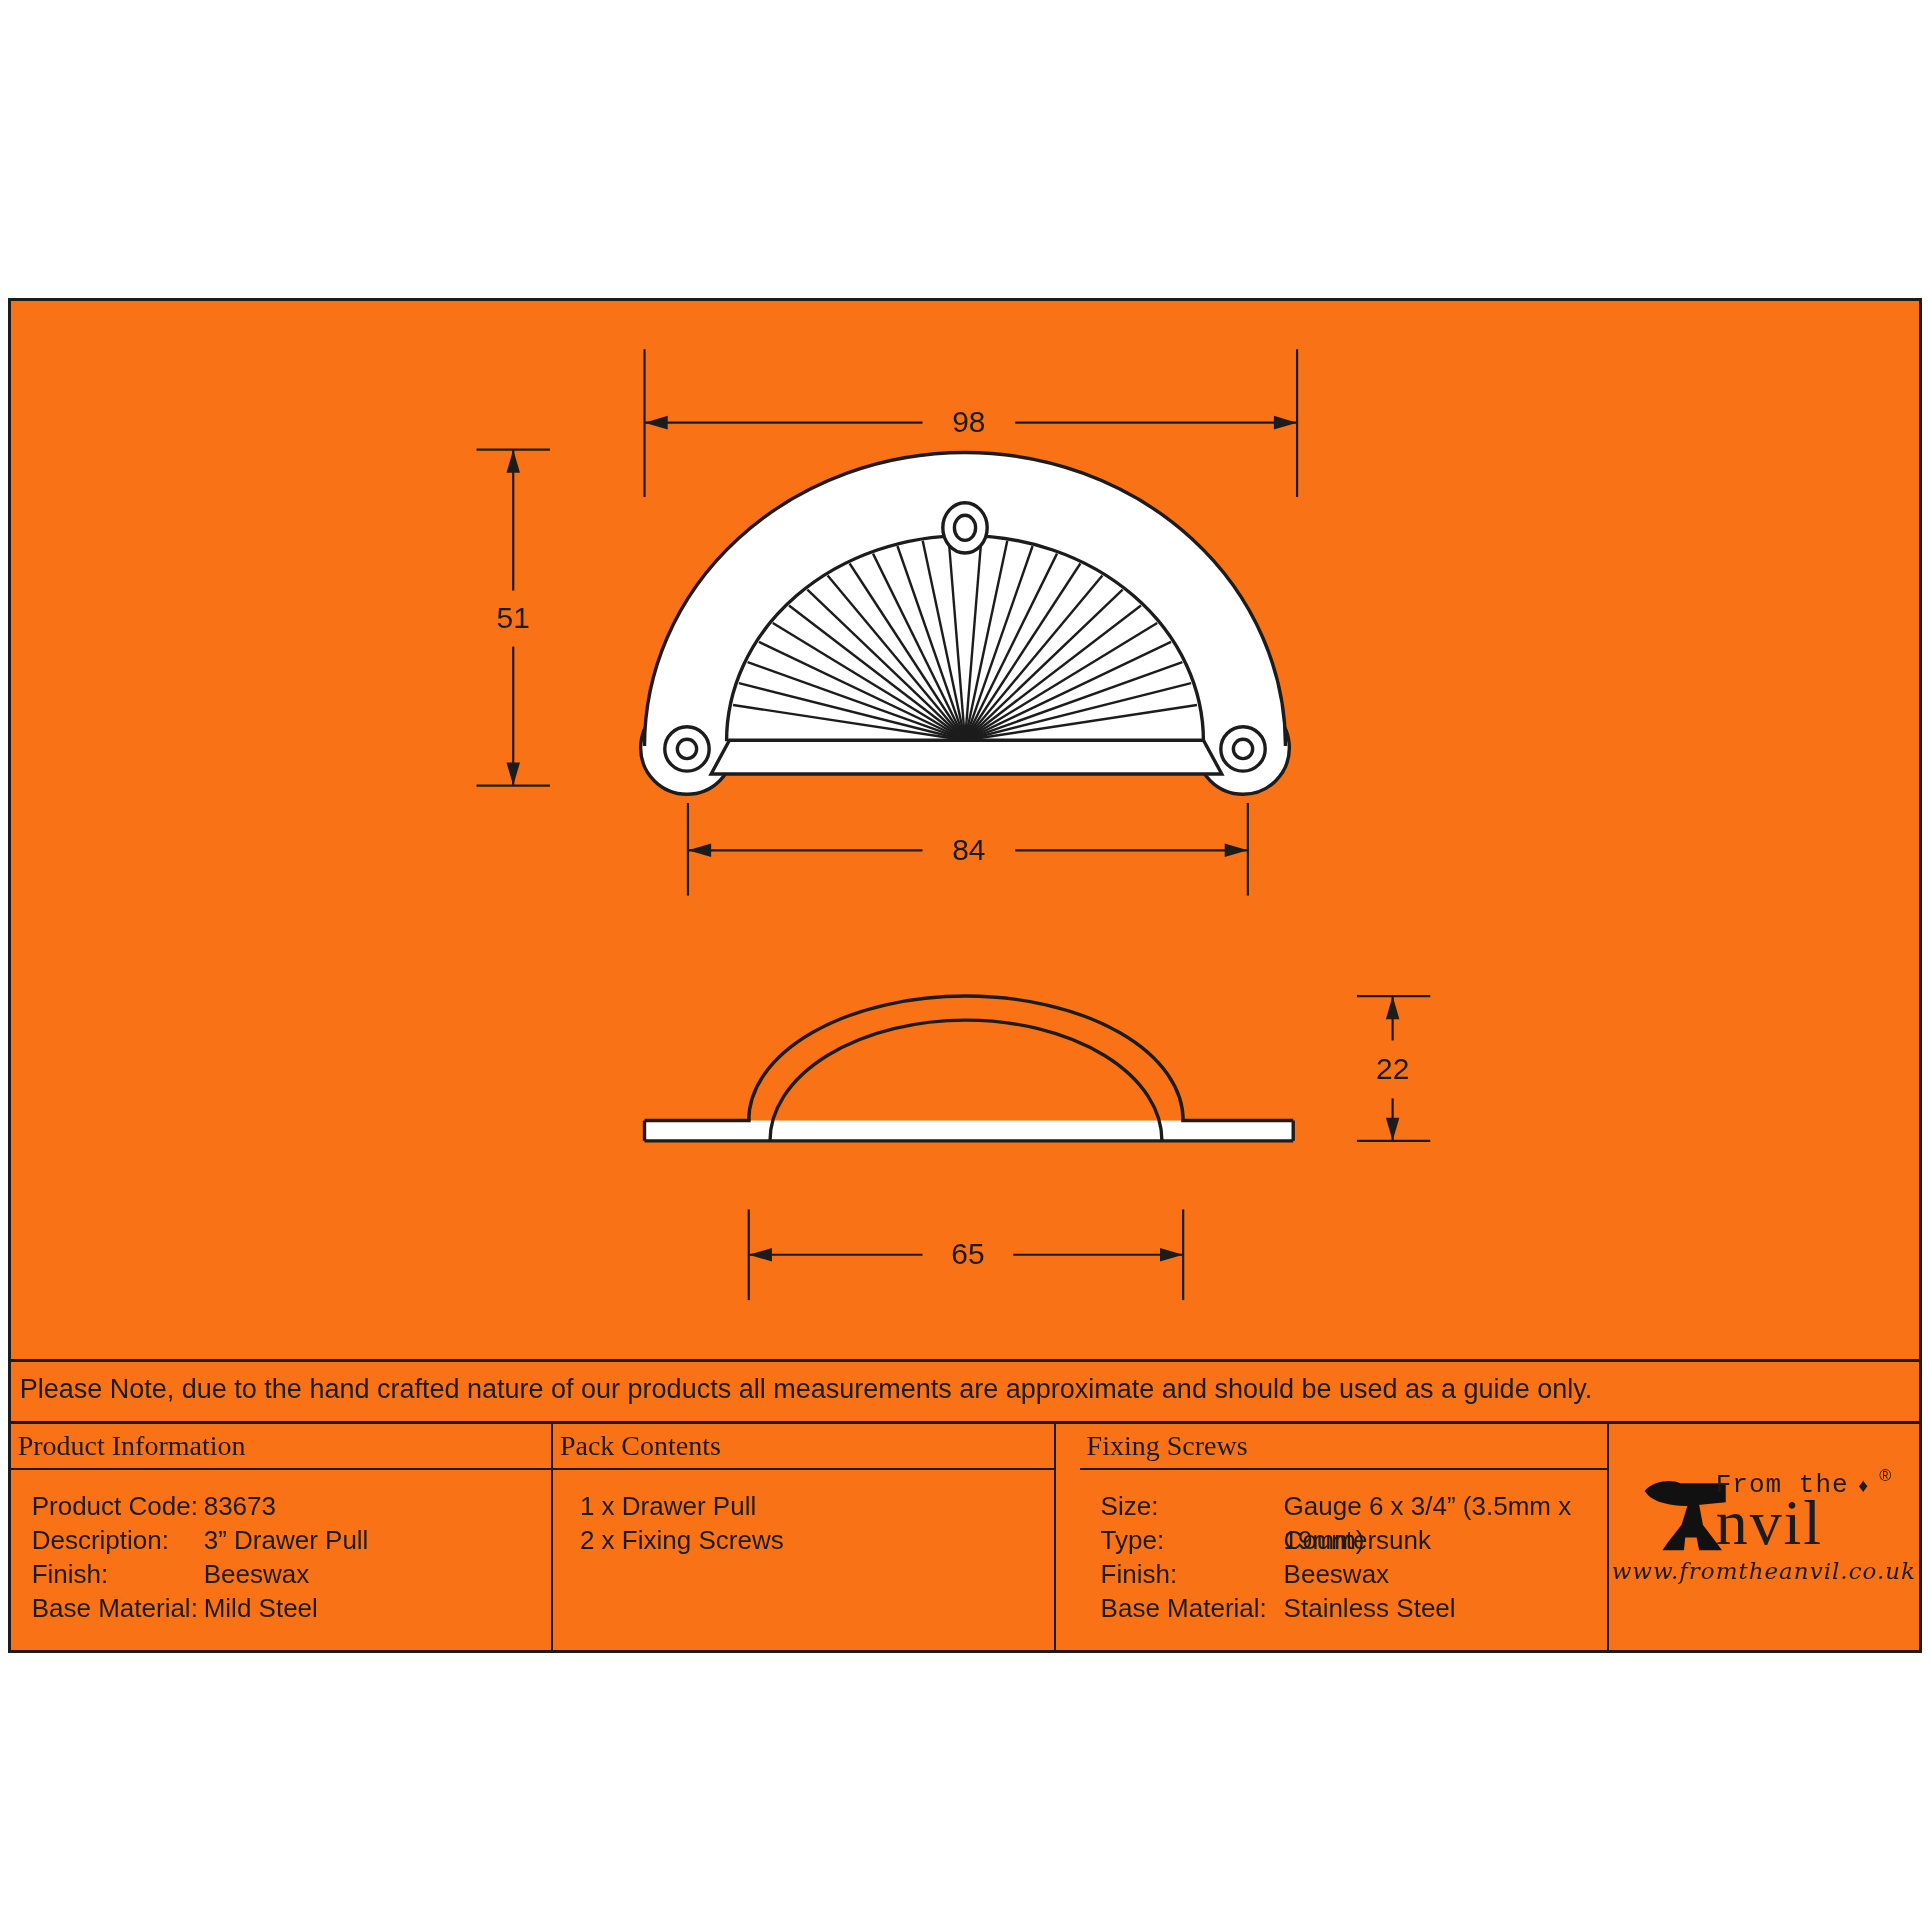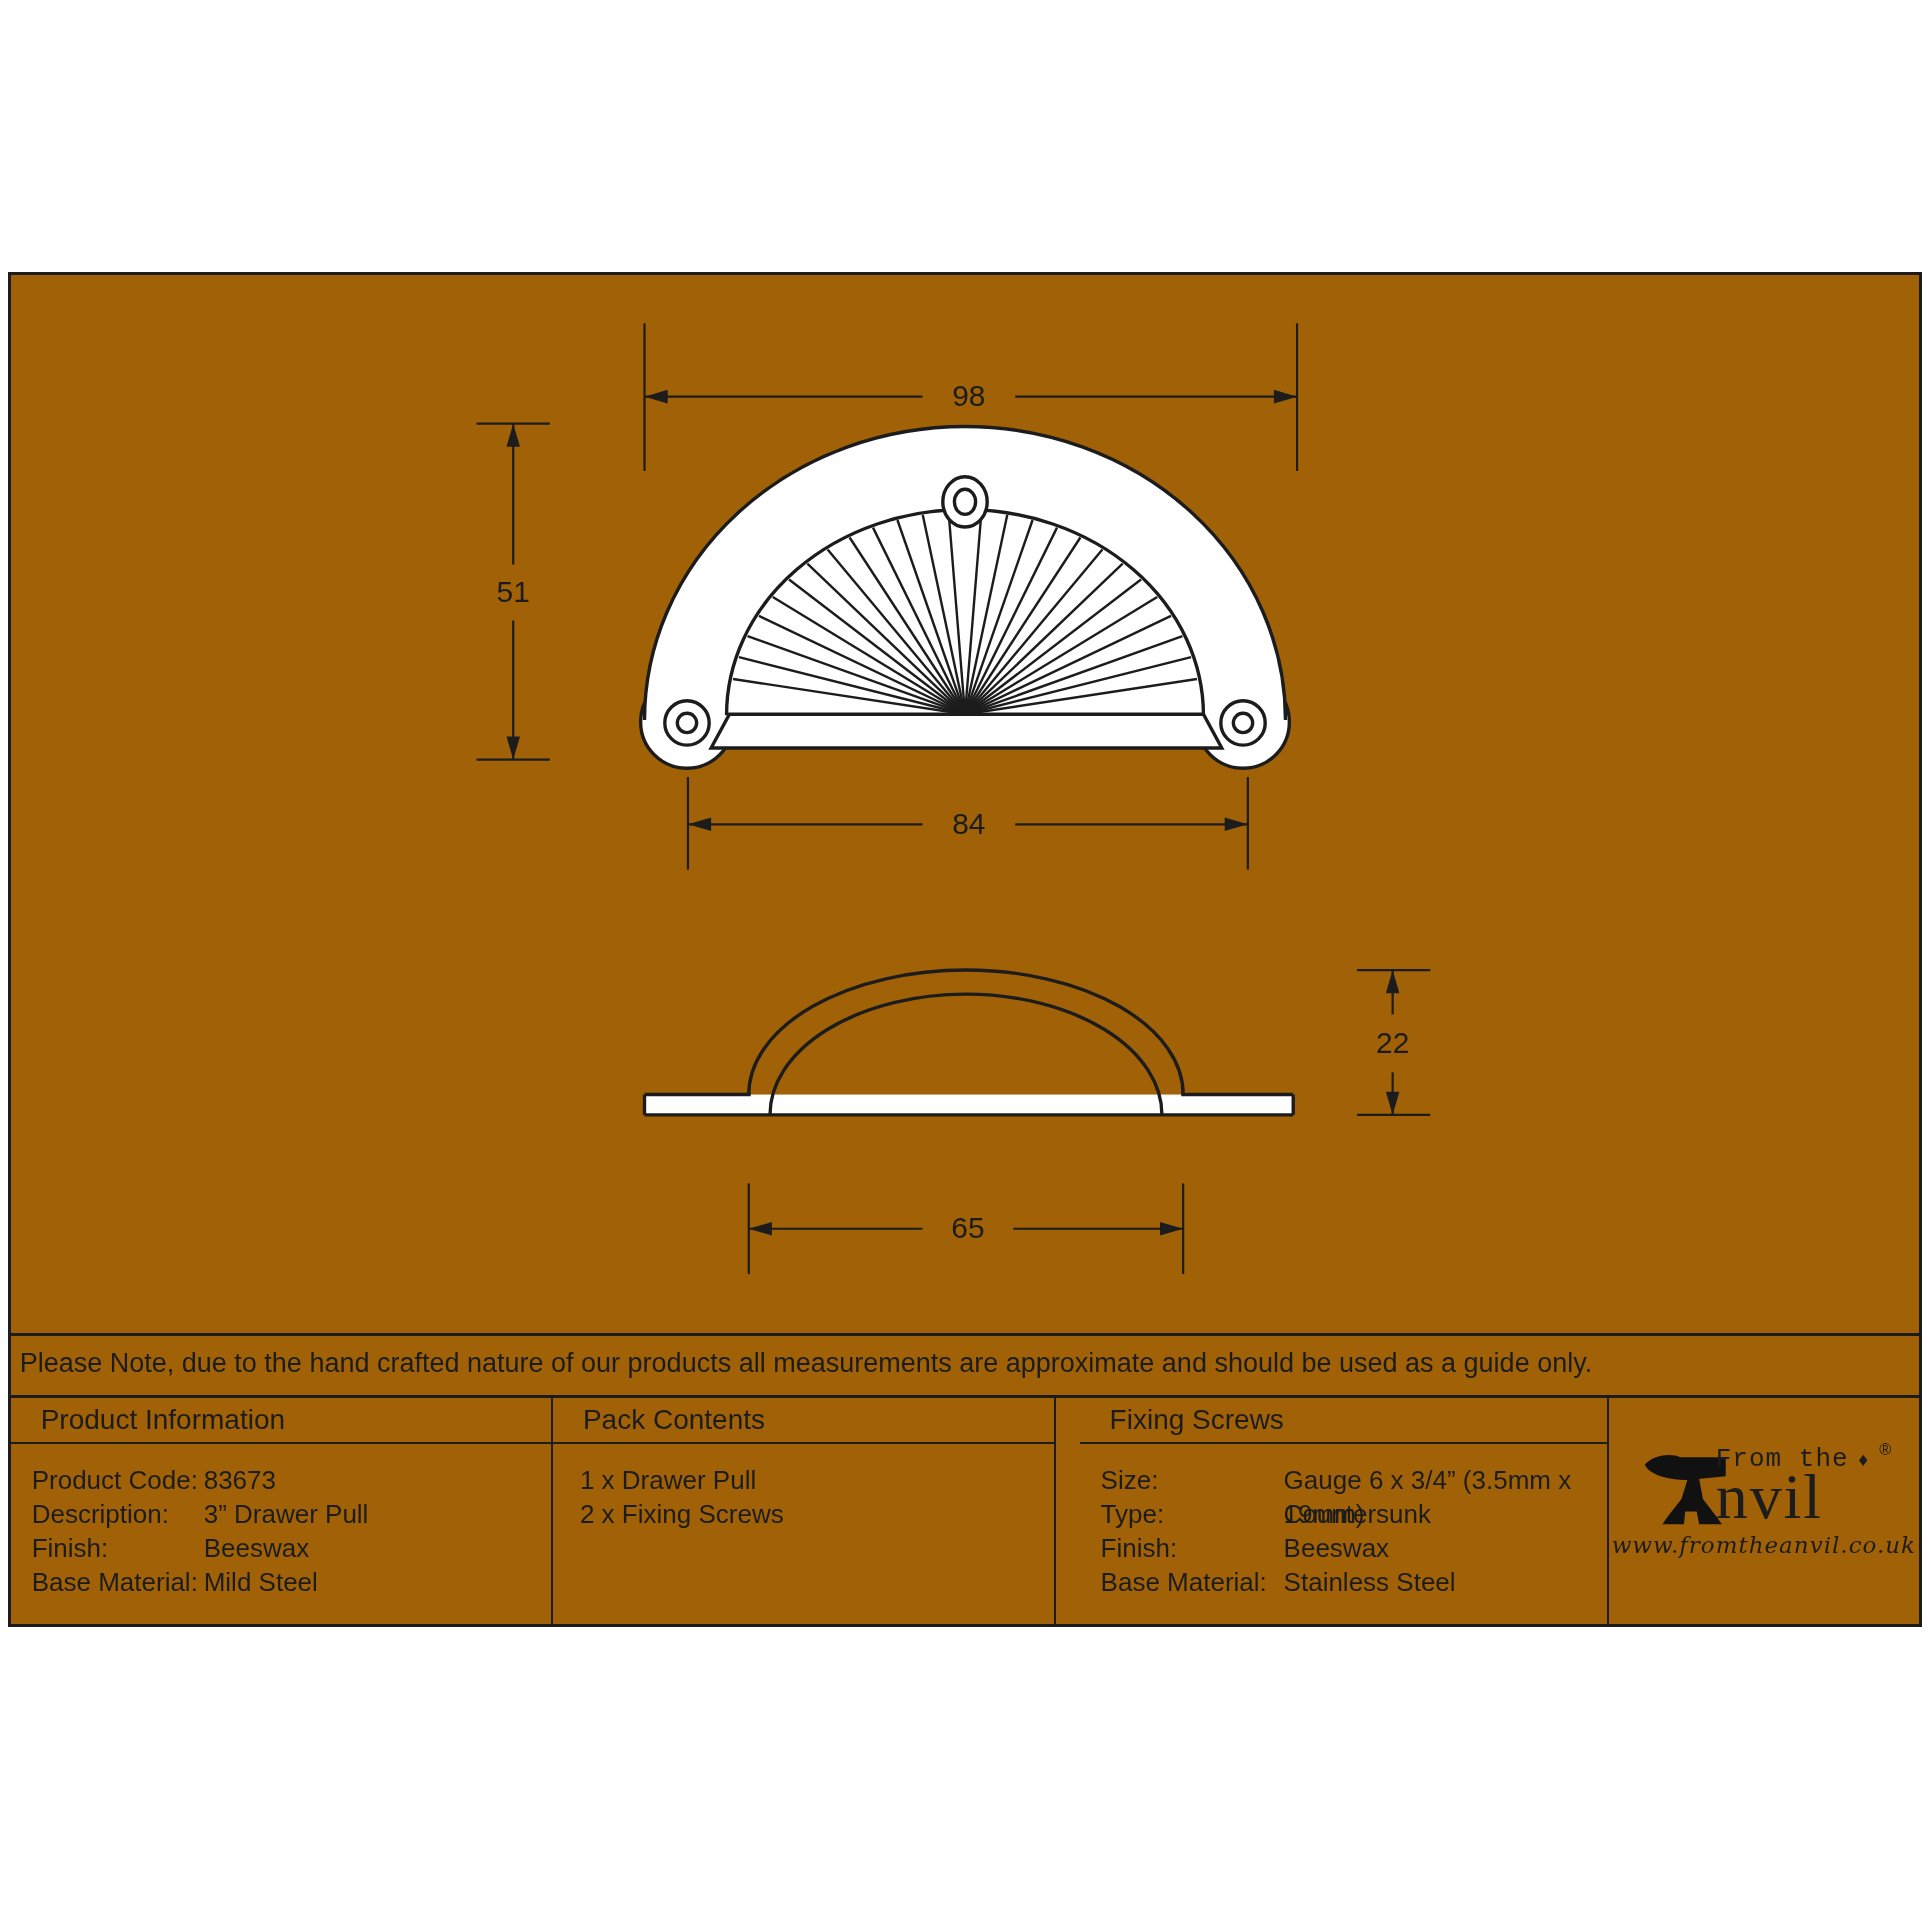--- a/index.html
+++ b/index.html
@@ -1,17 +1,17 @@
 <!DOCTYPE html>
 <html><head>
 <meta charset="utf-8">
 <style>
   html,body{margin:0;padding:0;background:#ffffff;}
   body{width:1931px;height:1931px;position:relative;font-family:"Liberation Sans",sans-serif;color:#1c1c1c;}
-  .sheet{position:absolute;left:7.7px;top:272px;width:1908px;height:1349px;border:3.9px solid #1c1c1c;background:#a16207;}
+  .sheet{position:absolute;left:7.7px;top:298px;width:1908px;height:1349px;border:3.9px solid #1c1c1c;background:#f97316;}
   .drawing-area{position:absolute;left:0;top:0;width:1908px;height:1058px;}
   svg{display:block;}
   .obj{stroke:#1c1c1c;stroke-width:3.5;fill:#ffffff;}
   .nofill{fill:none;}
   .fillonly{fill:#ffffff;stroke:none;}
   .dim line{stroke:#1c1c1c;stroke-width:2.3;}
   .dim polygon{fill:#1c1c1c;stroke:none;}
   .dim text{font-family:"Liberation Sans",sans-serif;font-size:31px;fill:#1c1c1c;text-anchor:middle;}
   #fan-rays line{stroke:#1c1c1c;stroke-width:2.5;}
   
@@ -20,21 +20,21 @@
   .note-row span{padding-left:9px;font-size:27px;}
   
   .spec-table{position:absolute;left:0;top:1120px;width:1908px;height:229px;border-top:3.9px solid #1c1c1c;
               display:flex;box-sizing:border-box;}
   .col{box-sizing:border-box;height:100%;}
   .col.bordered{border-right:2.9px solid #1c1c1c;}
   .col-1{width:548px;}
   .col-2{width:508px;}
   .col-3{width:535px;margin-left:24px;}
   .col-4{width:313px;display:flex;align-items:center;justify-content:center;}
-  .col-header{height:44px;line-height:44px;padding-left:30px;font-size:28px;border-bottom:2.9px solid #1c1c1c;}
+  .col-header{height:44px;line-height:44px;padding-left:7px;font-size:28px;border-bottom:2.9px solid #1c1c1c;font-family:Liberation Serif, serif;}
   .col-body{padding-top:19.3px;}
   .spec-row{display:flex;height:34px;line-height:34px;font-size:26px;padding-left:21px;}
   .spec-row .lbl{width:172px;flex:none;}
   .col-3 .spec-row .lbl{width:183px;}
   .pack-item{height:34px;line-height:34px;font-size:26px;padding-left:27px;}
   
   .logo{text-align:center;transform:translateY(-9.7px);}
   .logo-row{display:flex;align-items:flex-start;justify-content:center;}
   .anvil-icon{width:89px;height:81px;flex:none;margin-top:3.9px;}
   .logo-text{position:relative;text-align:left;margin-left:-15.4px;padding-right:17.4px;}

